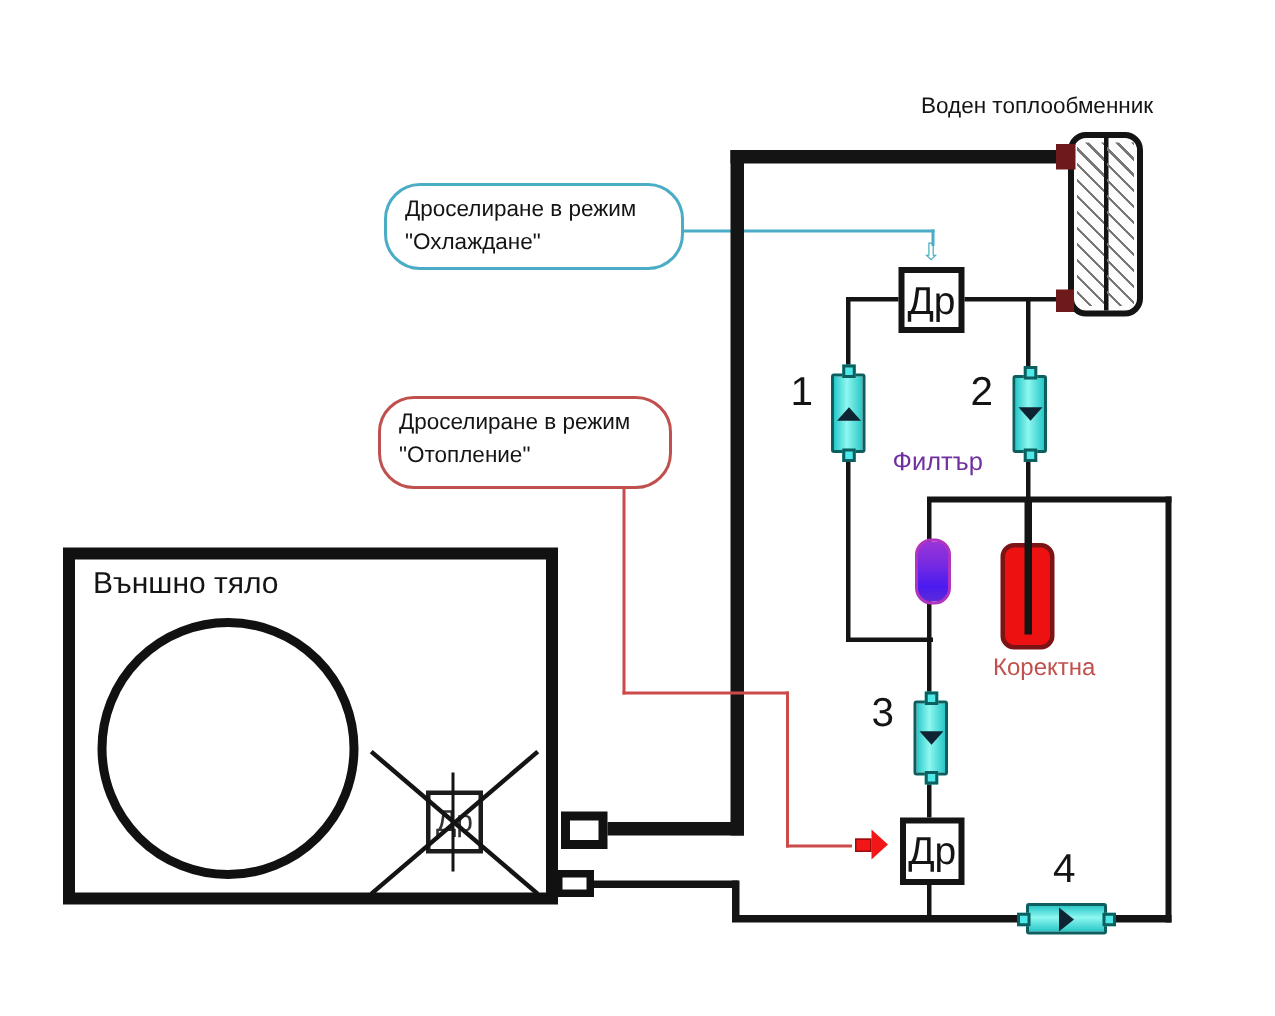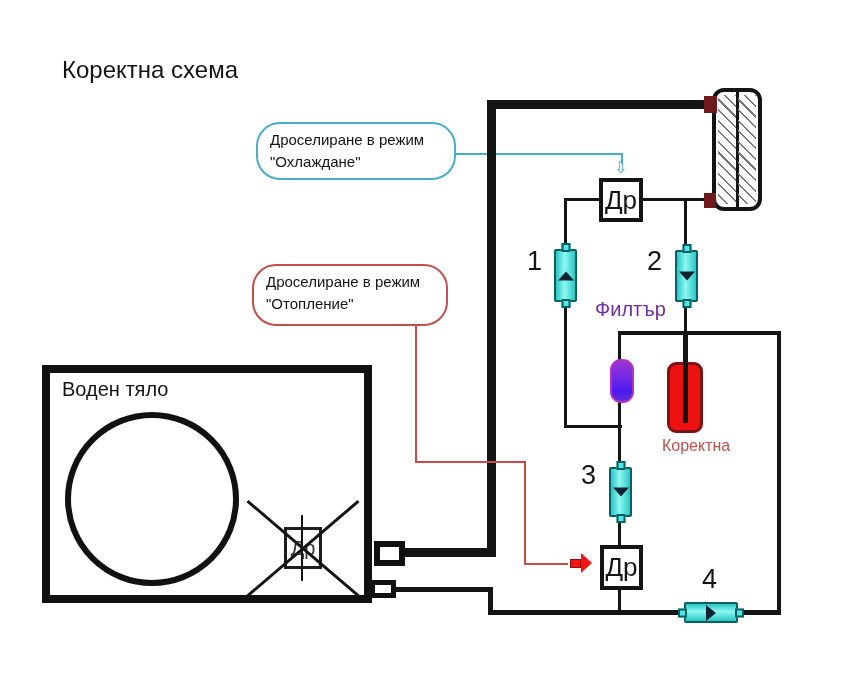--- a/index.html
+++ b/index.html
@@ -72,31 +72,31 @@
   .callout.cool { border-color:#4bacc6; }
   .callout.heat { border-color:#c0504d; }
 
   .blue-arrow { color:#4bacc6; font-size:16px; line-height:1; z-index:6; font-family:"DejaVu Sans", sans-serif; }
 
   
   .red-arrow-body { background:#f21616; border:1px solid #9b0d0d; z-index:6; }
   .red-arrow-head { width:0; height:0; border-top:10px solid transparent; border-bottom:10px solid transparent;
                     border-left:11px solid #f21616; z-index:6; }
 
-  .purple { color:#7030a0; font-size:20px; }
+  .purple { color:#7030a0; font-size:17px; }
   .brick  { color:#c0504d; font-size:16px; }
   .small17 { font-size:17px; }
 </style>
 </head>
 <body>
 
 <div class="canvas">
 
-  <div class="abs title" style="left:62px; top:56px;">Коректна схема</div>
-
+
+  <div class="abs lbl" style="left:614px; top:62px;">Воден топлообменник</div>
 
   <div class="abs pipe" style="left:487px; top:100px; width:225px; height:9px;"></div>
   <div class="abs pipe" style="left:487px; top:100px; width:9px; height:457px;"></div>
   <div class="abs pipe" style="left:400px; top:548px; width:96px; height:9px;"></div>
 
   <div class="abs ln" style="left:564px; top:198px; width:37px; height:3px;"></div>
   <div class="abs ln" style="left:564px; top:200px; width:3px; height:50px;"></div>
   <div class="abs ln" style="left:641px; top:198px; width:70px; height:3px;"></div>
   <div class="abs ln" style="left:684px; top:200px; width:3px; height:52px;"></div>
   <div class="abs ln" style="left:564px; top:300px; width:3px; height:127px;"></div>
@@ -158,21 +158,21 @@
 
   <div class="abs num" style="left:702px; top:564px;">4</div>
   <div class="abs valve horiz" style="left:684px; top:602px; width:54px; height:21px;">
     <span class="nub nub-l"></span>
     <span class="nub nub-r"></span>
     <span class="tri tri-right"></span>
   </div>
 
 
   <div class="abs outdoor" style="left:42px; top:365px; width:330px; height:238px;"></div>
-  <div class="abs outdoor-lbl" style="left:62px; top:378px;">Воден тяло</div>
+  <div class="abs outdoor-lbl" style="left:62px; top:378px;">Външно тяло</div>
   <div class="abs fan" style="left:65px; top:412px; width:174px; height:174px;"></div>
   <div class="abs xline" style="left:301px; top:515px; width:2px; height:66px;"></div>
   <div class="abs thr-x" style="left:284px; top:527px; width:38px; height:42px;">
     <span>Др</span>
   </div>
   <div class="abs xline" style="left:230px; top:547px; width:146px; height:3px; transform:rotate(40.5deg);"></div>
   <div class="abs xline" style="left:230px; top:547px; width:146px; height:3px; transform:rotate(-40.5deg);"></div>
   <div class="abs port port-top" style="left:374px; top:541px; width:31px; height:25px;"></div>
   <div class="abs port port-bot" style="left:370px; top:580px; width:26px; height:18px;"></div>
 

